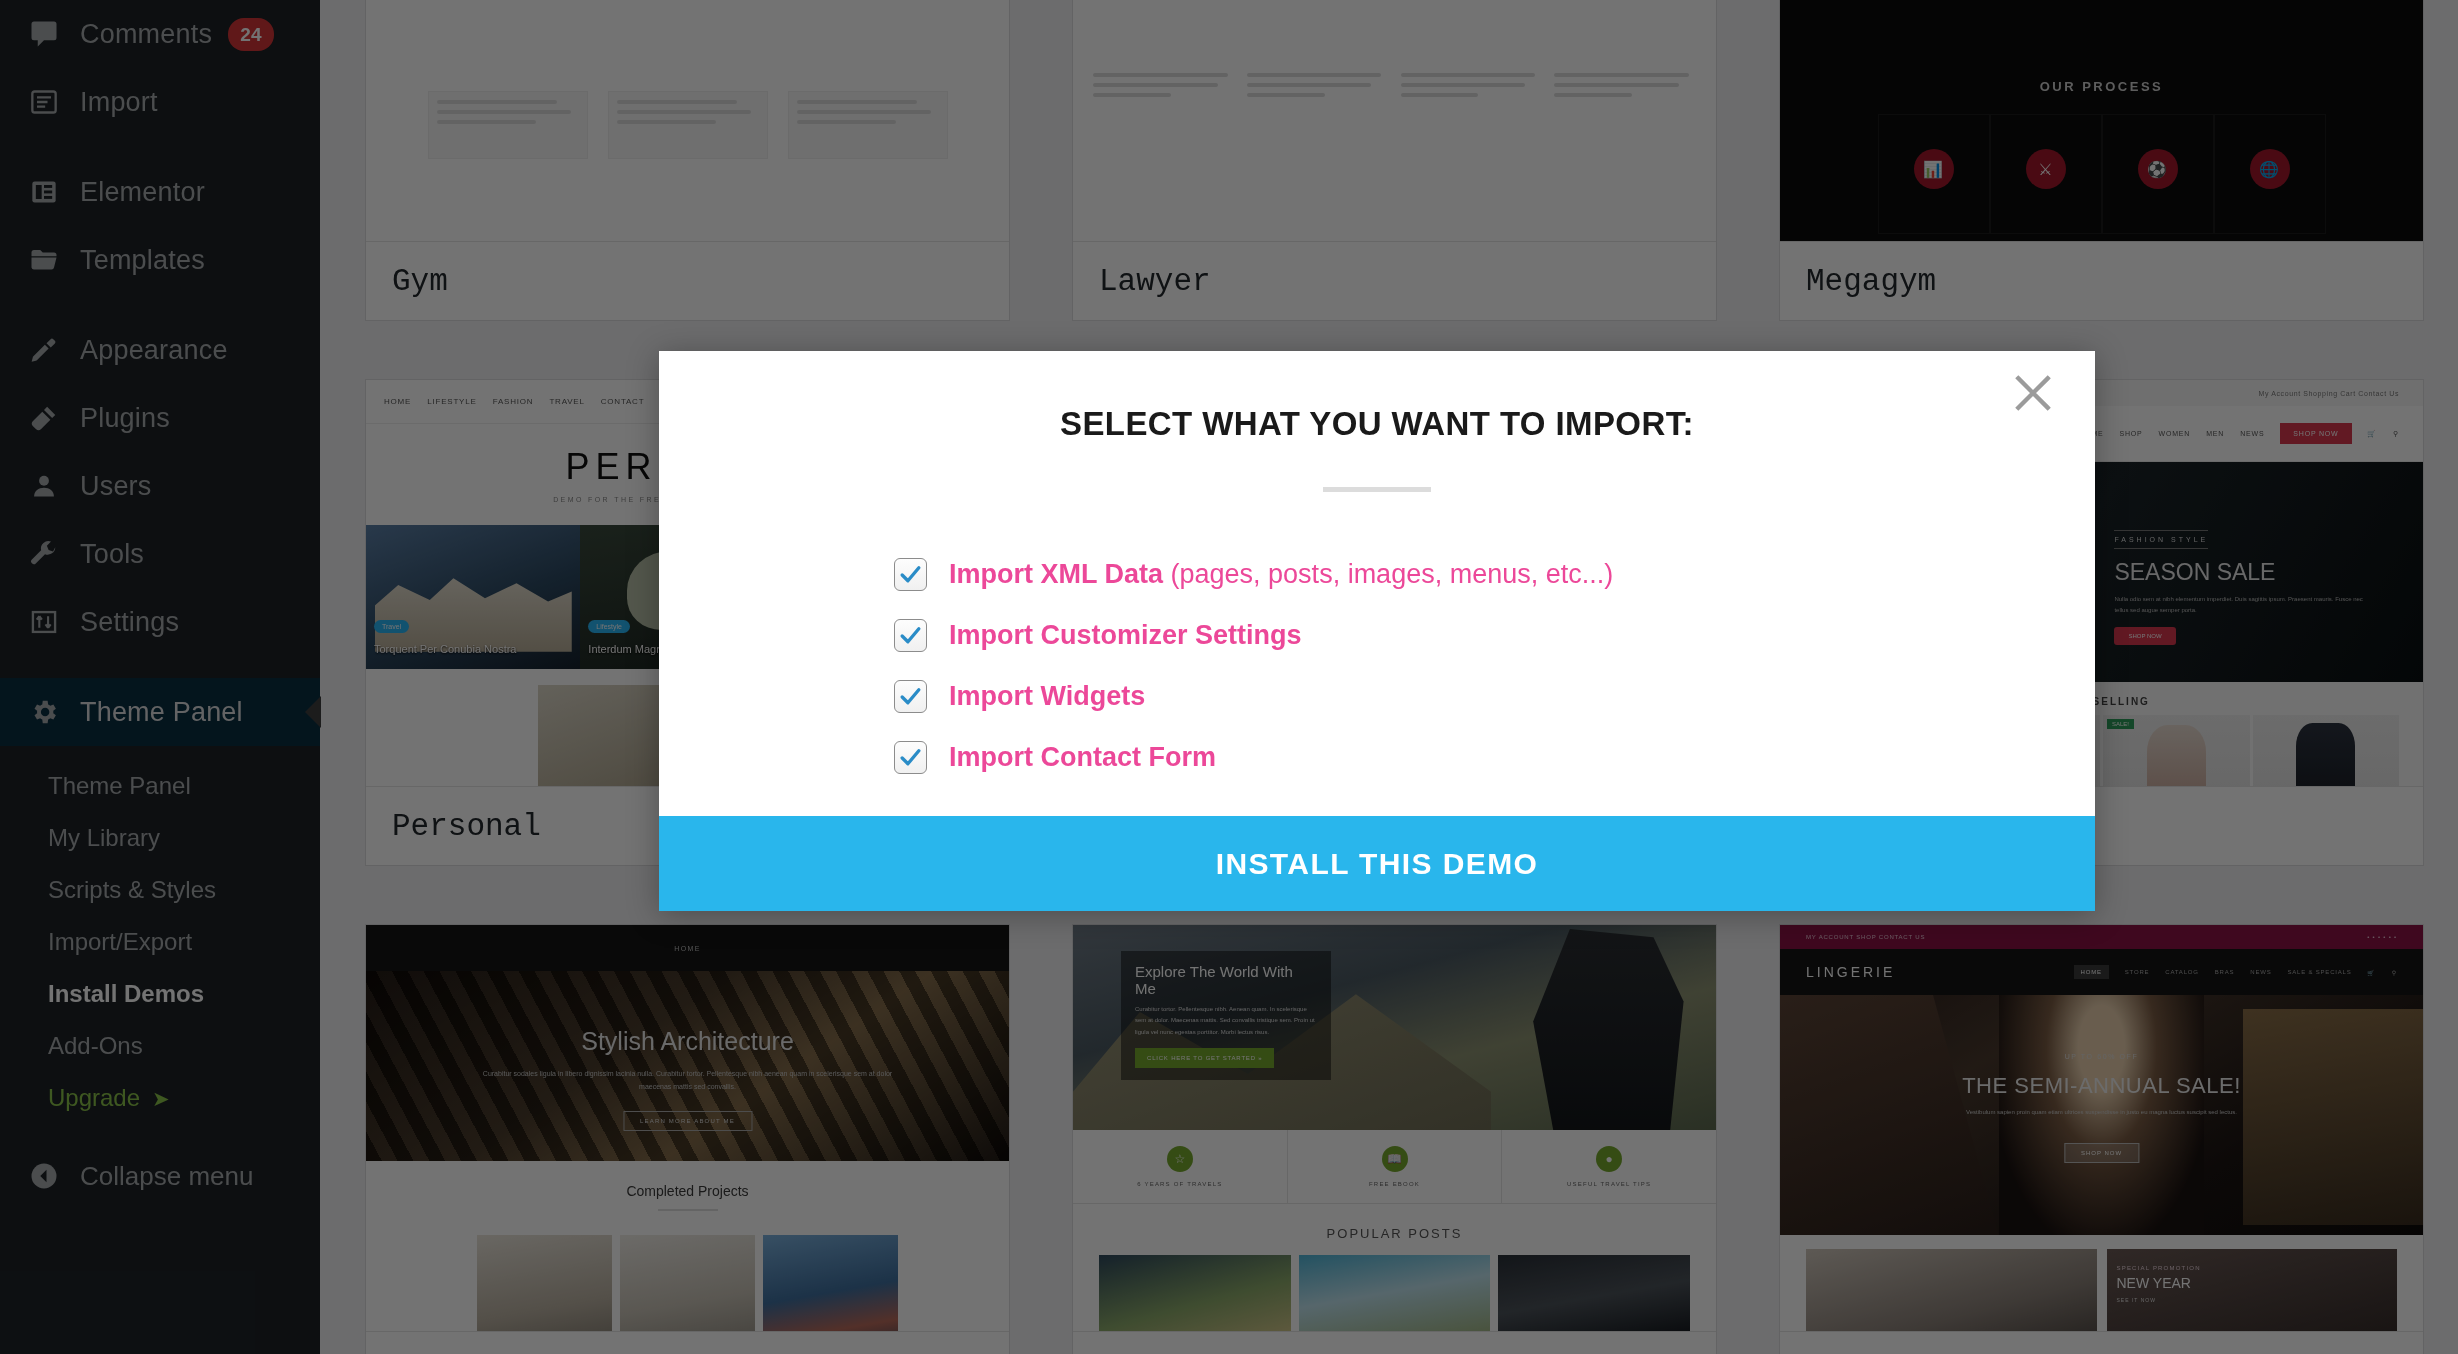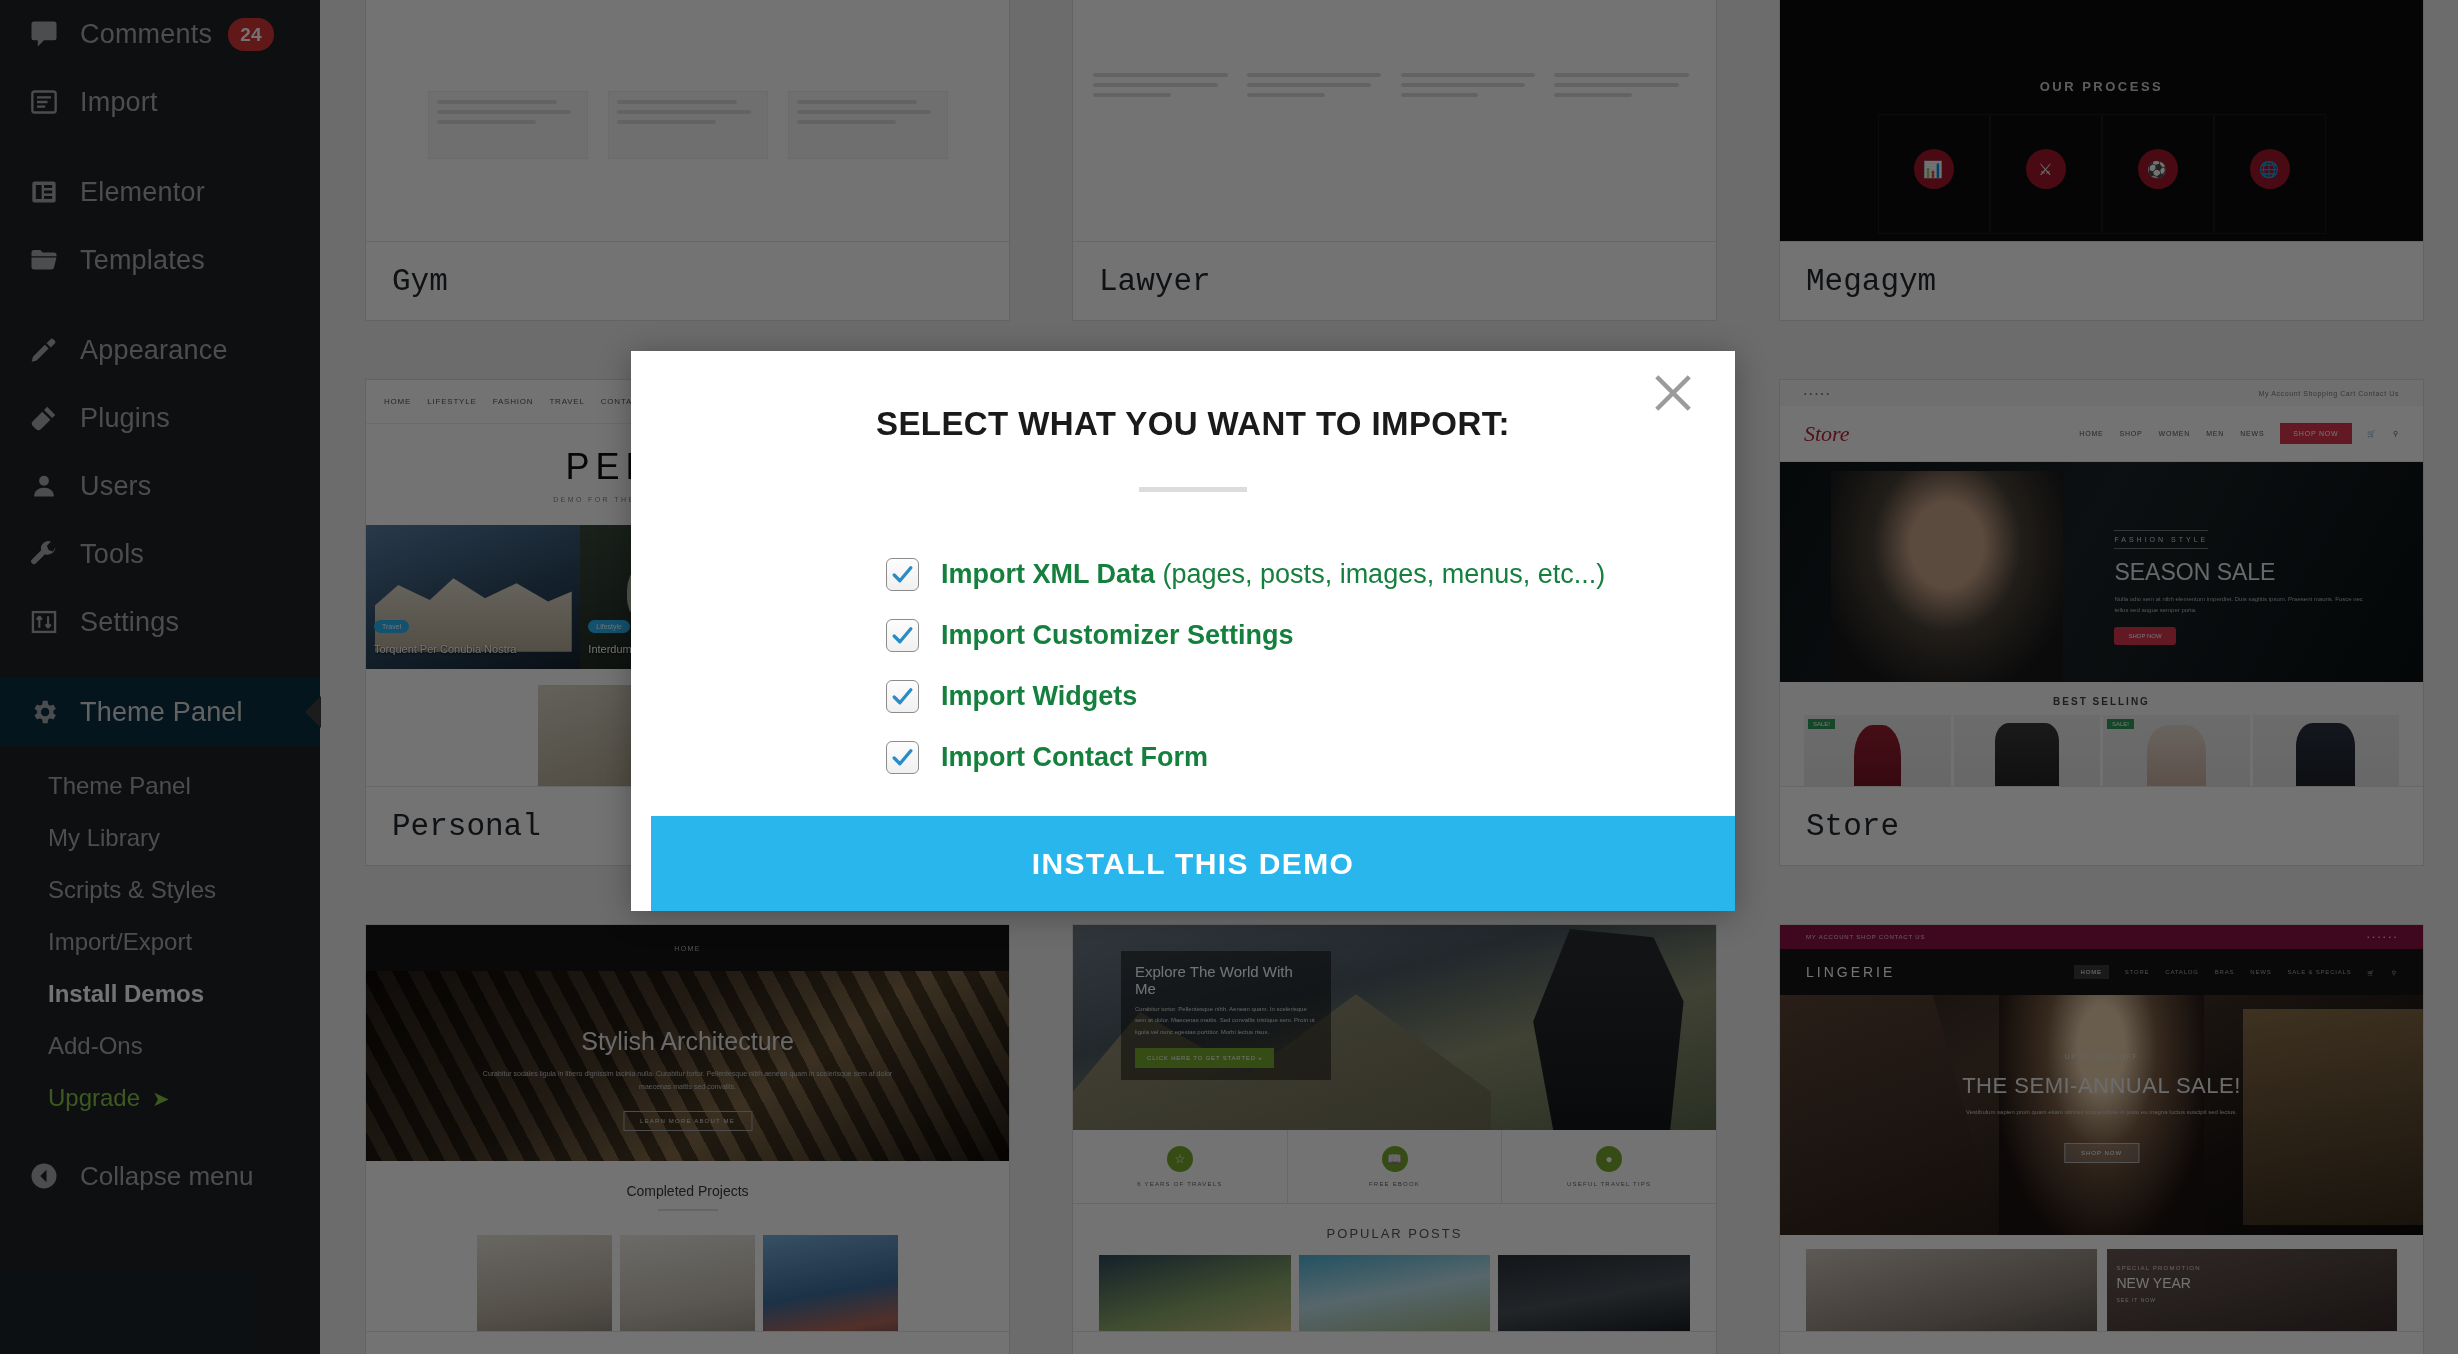--- a/index.html
+++ b/index.html
@@ -267,26 +267,25 @@
   .lg-ct { position:absolute; left:10px; top: 16px; color: #fff; }
 
   
   #overlay {
     position: absolute; inset: 0;
     background: rgba(0,0,0,.55);
     z-index: 20;
   }
   #modal {
     position: absolute;
-    left: 631px; top: 351px;
-    width: 1104px;
+    left: 659px; top: 351px;
+    width: 1436px;
     background: #fff;
     z-index: 30;
     box-shadow: 0 4px 30px rgba(0,0,0,.3);
-    padding-left: 20px;
   }
   #modal-body { padding: 40px 0 42px; position: relative; }
   #close-btn {
     position: absolute; right: 36px; top: 16px;
     width: 52px; height: 52px;
     cursor: pointer;
     display: flex; align-items: center; justify-content: center;
   }
   #modal-title {
     text-align: center;
@@ -298,21 +297,21 @@
   }
   #modal-divider {
     width: 108px; height: 5px; background: #dcdcdc;
     margin: 44px auto 0;
   }
   #options { margin: 66px 0 0 235px; }
   .opt {
     display: flex; align-items: center;
     margin-bottom: 28px;
     font-size: 27px;
-    color: #15803d;
+    color: #ec4899;
   }
   .opt:last-child { margin-bottom: 0; }
   .cb {
     width: 33px; height: 33px;
     border: 1px solid #8c8c8c;
     border-radius: 6px;
     background: linear-gradient(#fdfdfd, #f0f0f0);
     margin-right: 22px;
     flex: none;
     position: relative;

